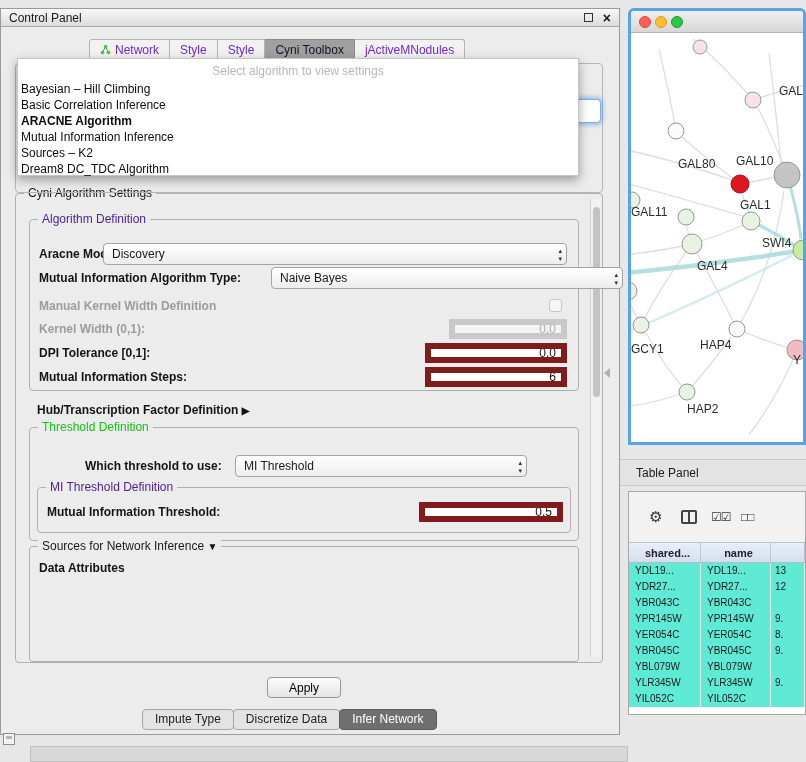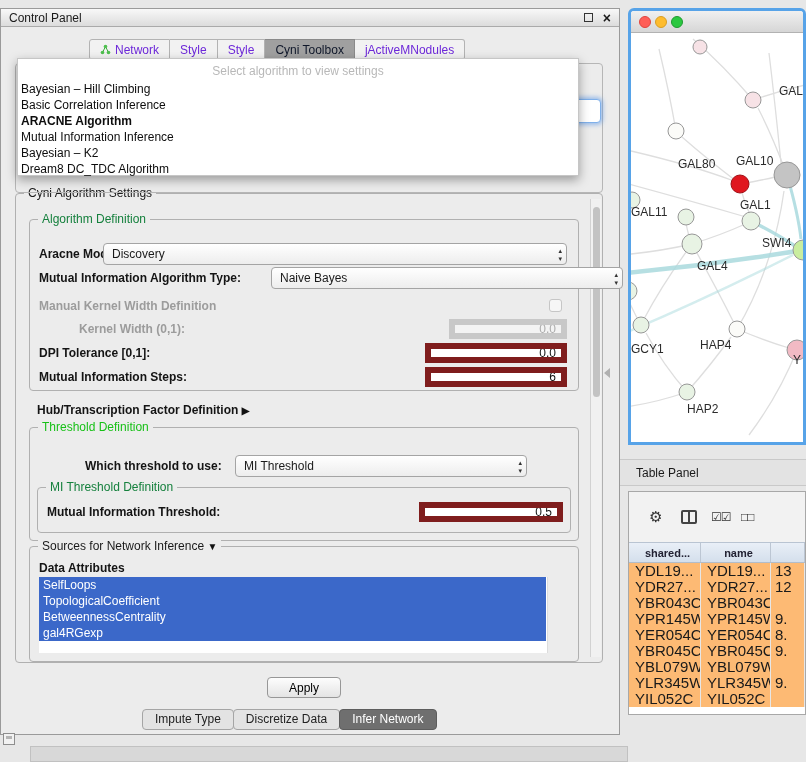--- a/index.html
+++ b/index.html
@@ -27,21 +27,21 @@
 
   
   .dropdown { left:16px; top:49px; width:562px; height:118px; background:#fff; border:1px solid #c6c6c6; box-shadow:0 4px 10px rgba(0,0,0,.35); z-index:10; padding-top:3px; }
   .dd-placeholder { text-align:center; color:#b8b8b8; font-size:12px; height:19px; line-height:19px; }
   .dd-item { height:16px; line-height:16px; font-size:12px; padding-left:3px; color:#0d0d0d; }
   .dd-item.selected { font-weight:bold; }
 
   
   .grp { position:absolute; border:1px solid #b0b0b0; border-radius:4px; }
   .grp-legend { position:absolute; top:-8px; left:8px; background:#ececec; padding:0 4px; font-size:12px; color:#1a1a1a; white-space:nowrap; }
-  .grp-legend.blue { color:#15803d; }
+  .grp-legend.blue { color:#4c1d95; }
   .grp-legend.green { color:#17c117; }
 
   .lbl { position:absolute; font-size:12px; font-weight:bold; color:#141414; height:22px; line-height:22px; white-space:nowrap; }
   .lbl.dis { color:#9c9c9c; }
 
   .combo { position:absolute; height:22px; background:linear-gradient(#ffffff,#ededed); border:1px solid #a4a4a4; border-radius:4px; font-size:12px; display:flex; align-items:center; padding:0 24px 0 8px; }
   .combo .arrows { position:absolute; right:4px; top:3px; display:flex; flex-direction:column; align-items:center; font-size:7px; line-height:8px; color:#333; }
 
   .tfield { position:absolute; height:20px; border:6px solid #7f1d1d; background:#fff; font-size:12px; text-align:right; padding:0 5px; font-family:"Liberation Sans",sans-serif; color:#111; }
   .tfield.dis { border-color:#c8c8c8; background:#f3f3f3; color:#ababab; }
@@ -80,21 +80,21 @@
   #table-panel-bar { left:620px; top:459px; width:186px; height:27px; background:#e3e3e3; border-top:1px solid #c9c9c9; border-bottom:1px solid #c9c9c9; display:flex; align-items:center; padding-left:16px; font-size:12px; }
   #table-window { left:628px; top:491px; width:178px; height:224px; background:#f2f2f2; border:1px solid #a8a8a8; overflow:hidden; }
   .tbl-toolbar { position:relative; height:50px; }
   .tbl-icon { position:absolute; top:16px; font-size:15px; color:#333; }
   .cols-icon { position:absolute; top:18px; width:16px; height:14px; border:2px solid #444; border-radius:2px; }
   .cols-icon div { position:absolute; left:5px; top:0; width:2px; height:100%; background:#444; }
   .chk-pair { position:absolute; top:18px; font-size:12px; letter-spacing:-1px; color:#333; }
   .tbl-header { position:relative; height:21px; background:linear-gradient(#e9eff7,#d4dfec); border-top:1px solid #b9c4d2; border-bottom:1px solid #b2bdca; display:flex; font-size:11px; font-weight:bold; color:#223; }
   .tbl-header span { display:flex; align-items:center; justify-content:center; border-right:1px solid #bcc6d3; height:100%; }
   .tbl-body { background:#fff; height:153px; }
-  .tbl-row { display:flex; height:16px; font-size:15px; line-height:16px; background:#fdba74; }
+  .tbl-row { display:flex; height:16px; font-size:10px; line-height:16px; background:#5eead4; }
   .tbl-row span { border-right:1px solid #e6e6e6; overflow:hidden; white-space:nowrap; }
   .c1 { width:72px; padding-left:6px; }
   .c2 { width:70px; padding-left:6px; }
   .c3 { width:34px; padding-left:4px; }
 
   
   #bottom-strip { left:30px; top:746px; width:598px; height:16px; background:#d8d8d8; border:1px solid #c1c1c1; }
   #dock-icon { left:3px; top:733px; width:12px; height:12px; border:1px solid #8e8e8e; background:#f2f2f2; }
   #dock-icon div { position:absolute; left:2px; top:2px; width:6px; height:3px; background:#b5b5b5; }
 
@@ -138,21 +138,21 @@
 
   <div class="abs ghost-grp"></div>
   <div class="abs ghost-combo"></div>
 
   <div class="abs dropdown">
     <div class="dd-placeholder">Select algorithm to view settings</div>
     <div class="dd-item">Bayesian – Hill Climbing</div>
     <div class="dd-item">Basic Correlation Inference</div>
     <div class="dd-item selected">ARACNE Algorithm</div>
     <div class="dd-item">Mutual Information Inference</div>
-    <div class="dd-item">Bayesian – K2</div>
+    <div class="dd-item">Sources – K2</div>
     <div class="dd-item">Dream8 DC_TDC Algorithm</div>
   </div>
 
   <div class="grp" style="left:14px; top:184px; width:588px; height:470px;">
     <span class="grp-legend">Cyni Algorithm Settings</span>
   </div>
   <div class="vscroll" style="left:589px; top:190px; height:458px;">
     <div class="vthumb" style="top:8px; height:190px;"></div>
   </div>
 
@@ -174,21 +174,21 @@
     <span>Naive Bayes</span>
     <span class="arrows">
         <span>▴</span>
         <span>▾</span>
       </span>
   </div>
 
   <span class="lbl dis" style="left:38px; top:286px;">Manual Kernel Width Definition</span>
   <span class="chk" style="left:548px; top:290px;"></span>
 
-  <span class="lbl dis" style="left:38px; top:309px;margin-left:40px;">Kernel Width (0,1):</span>
+  <span class="lbl dis" style="left:38px; top:309px;">Kernel Width (0,1):</span>
   <input class="tfield dis" style="left: 448px; top: 310px; width: 118px;" disabled="" value="0.0">
 
   <span class="lbl" style="left:38px; top:333px;">DPI Tolerance [0,1]:</span>
   <input class="tfield" style="left: 424px; top: 334px; width: 142px;" value="0.0">
 
   <span class="lbl" style="left:38px; top:357px;">Mutual Information Steps:</span>
   <input class="tfield" style="left: 424px; top: 358px; width: 142px;" value="6">
 
   <span class="lbl" style="left:36px; top:390px;">
     <span>Hub/Transcription Factor Definition</span>
@@ -215,27 +215,20 @@
   <input class="tfield" style="left: 418px; top: 493px; width: 144px;" value="0.5">
 
   <div class="grp" style="left:28px; top:537px; width:550px; height:116px;">
     <span class="grp-legend">
       <span>Sources for Network Inference</span>
       <span class="expander-arrow"> ▼</span>
     </span>
   </div>
   <span class="lbl" style="left:38px; top:548px;">Data Attributes</span>
 
-  <div class="attr-list" style="left:38px; top:568px; width:518px; height:76px;">
-    <div class="attr-item">SelfLoops</div>
-    <div class="attr-item">TopologicalCoefficient</div>
-    <div class="attr-item">BetweennessCentrality</div>
-    <div class="attr-item">gal4RGexp</div>
-    <div class="attr-scroll"></div>
-  </div>
 
   <button class="apply-btn">Apply</button>
 
   <div class="bottom-tabs">
     <div class="btab">Impute Type</div>
     <div class="btab">Discretize Data</div>
     <div class="btab active">Infer Network</div>
   </div>
 
 </div>

